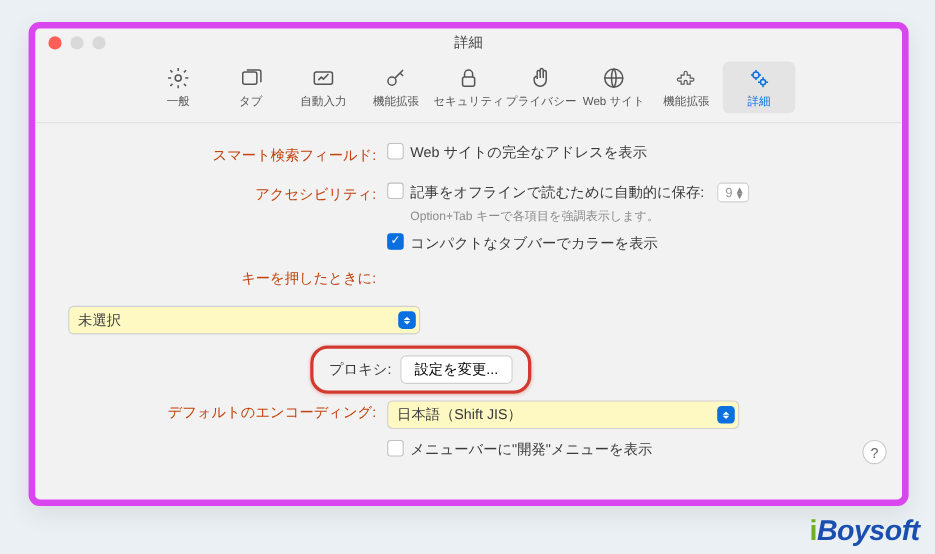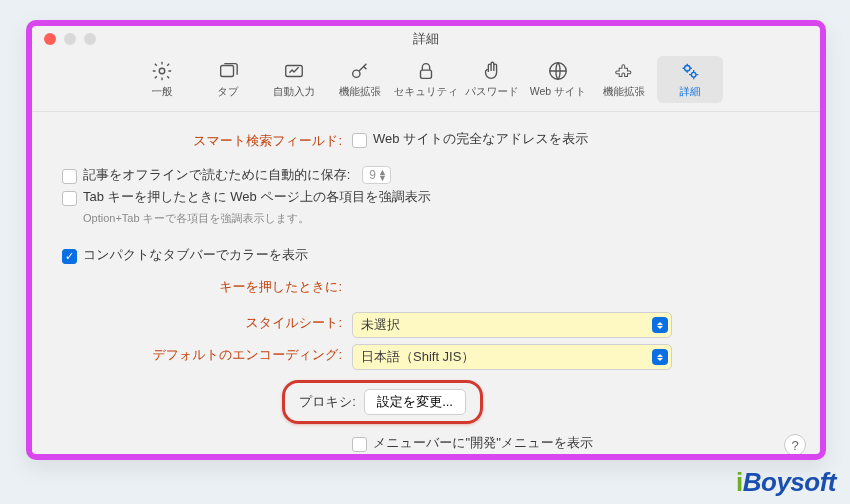--- a/index.html
+++ b/index.html
@@ -55,21 +55,21 @@
   .tbitem svg { stroke: #555; fill: none; stroke-width:1.5; }
   .tbitem.active svg { stroke: #0a6fe0; }
   .content { padding: 18px 30px 10px 30px; position: relative; }
   .row { display: flex; align-items: flex-start; margin-bottom: 6px; }
   .row.tight { margin-bottom: 2px; }
   .rlabel {
     width: 290px; text-align: right; padding-right: 10px;
     padding-top: 2px; font-size: 13px; color: #c2410c;
   }
   .rval { flex: 1; display: flex; flex-direction: column; gap: 4px; }
-  .cbrow { display: flex; align-items: flex-end; gap: 6px; }
+  .cbrow { display: flex; align-items: flex-start; gap: 6px; }
   .chk {
     width: 15px; height: 15px; border: 1px solid #c0c0c0; border-radius: 3px;
     background: #fff; display:inline-flex; align-items:center; justify-content:center;
     flex-shrink: 0;
   }
   .chk.checked { background: #0a6fe0; border-color: #0a6fe0; }
   .chk.checked::after { content:"✓"; color:#fff; font-size:11px; line-height:1; }
   .cbl { font-size: 13px; }
   .hint { font-size: 11px; color: #8a8a8a; margin-left: 0; padding-left: 21px; margin-top:1px; }
   .numsel {
@@ -171,21 +171,21 @@
           </svg>
         </span>
       <span>セキュリティ</span>
     </div>
     <div class="tbitem">
       <span class="ico">
           <svg viewBox="0 0 24 24" width="22" height="22">
             <path d="M8 13V6a1.5 1.5 0 0 1 3 0v6M11 12V4a1.5 1.5 0 0 1 3 0v8M14 12V6a1.5 1.5 0 0 1 3 0v8a6 6 0 0 1-12 0v-2l2-2"></path>
           </svg>
         </span>
-      <span>パスワード</span>
+      <span>プライバシー</span>
     </div>
     <div class="tbitem">
       <span class="ico">
           <svg viewBox="0 0 24 24" width="22" height="22">
             <circle cx="12" cy="12" r="9"></circle>
             <path d="M3 12h18M12 3c3 3 3 15 0 18M12 3c-3 3-3 15 0 18"></path>
           </svg>
         </span>
       <span>Web サイト</span>
     </div>
@@ -217,82 +217,78 @@
         <div class="cbrow">
           <span class="chk"></span>
           <span class="cbl">Web サイトの完全なアドレスを表示</span>
         </div>
       </div>
     </div>
 
     <div class="gap"></div>
 
     <div class="row tight">
+      <div class="rlabel">アクセシビリティ:</div>
       <div class="rval">
         <div class="cbrow">
           <span class="chk"></span>
           <span class="cbl">記事をオフラインで読むために自動的に保存:</span>
           <span class="numsel">
             <span>9</span>
             <span class="ar">
                 <span>▲</span>
                 <span>▼</span>
               </span>
           </span>
         </div>
-        <div class="cbrow">
-          <span class="chk"></span>
-          <span class="cbl">Tab キーを押したときに Web ページ上の各項目を強調表示</span>
-        </div>
         <div class="hint">Option+Tab キーで各項目を強調表示します。</div>
-        <div class="cbrow" style="margin-top:16px;">
+        <div class="cbrow" style="margin-top:4px;">
           <span class="chk checked"></span>
           <span class="cbl">コンパクトなタブバーでカラーを表示</span>
         </div>
       </div>
     </div>
 
     <div class="gap"></div>
 
     <div class="row">
       <div class="rlabel">キーを押したときに:</div>
     </div>
 
     <div class="gap"></div>
 
     <div class="row">
-      <div class="rlabel">スタイルシート:</div>
       <div class="rval">
         <div class="select">
           <span>未選択</span>
-          <span class="selarrow"></span>
-        </div>
-      </div>
-    </div>
-
-    <div class="row" style="margin-top:4px;">
-      <div class="rlabel">デフォルトのエンコーディング:</div>
-      <div class="rval">
-        <div class="select">
-          <span>日本語（Shift JIS）</span>
           <span class="selarrow"></span>
         </div>
       </div>
     </div>
 
     <div class="row" style="margin-top:10px; align-items:center;">
       <div class="rlabel" style="width:220px;"></div>
       <div class="rval" style="flex-direction:row;">
         <div class="highlight">
           <span>プロキシ:</span>
           <button class="btn">設定を変更...</button>
         </div>
       </div>
     </div>
 
+    <div class="row" style="margin-top:4px;">
+      <div class="rlabel">デフォルトのエンコーディング:</div>
+      <div class="rval">
+        <div class="select">
+          <span>日本語（Shift JIS）</span>
+          <span class="selarrow"></span>
+        </div>
+      </div>
+    </div>
+
     <div class="row" style="margin-top:10px;">
       <div class="rlabel"></div>
       <div class="rval">
         <div class="cbrow">
           <span class="chk"></span>
           <span class="cbl">メニューバーに"開発"メニューを表示</span>
         </div>
       </div>
     </div>
 

